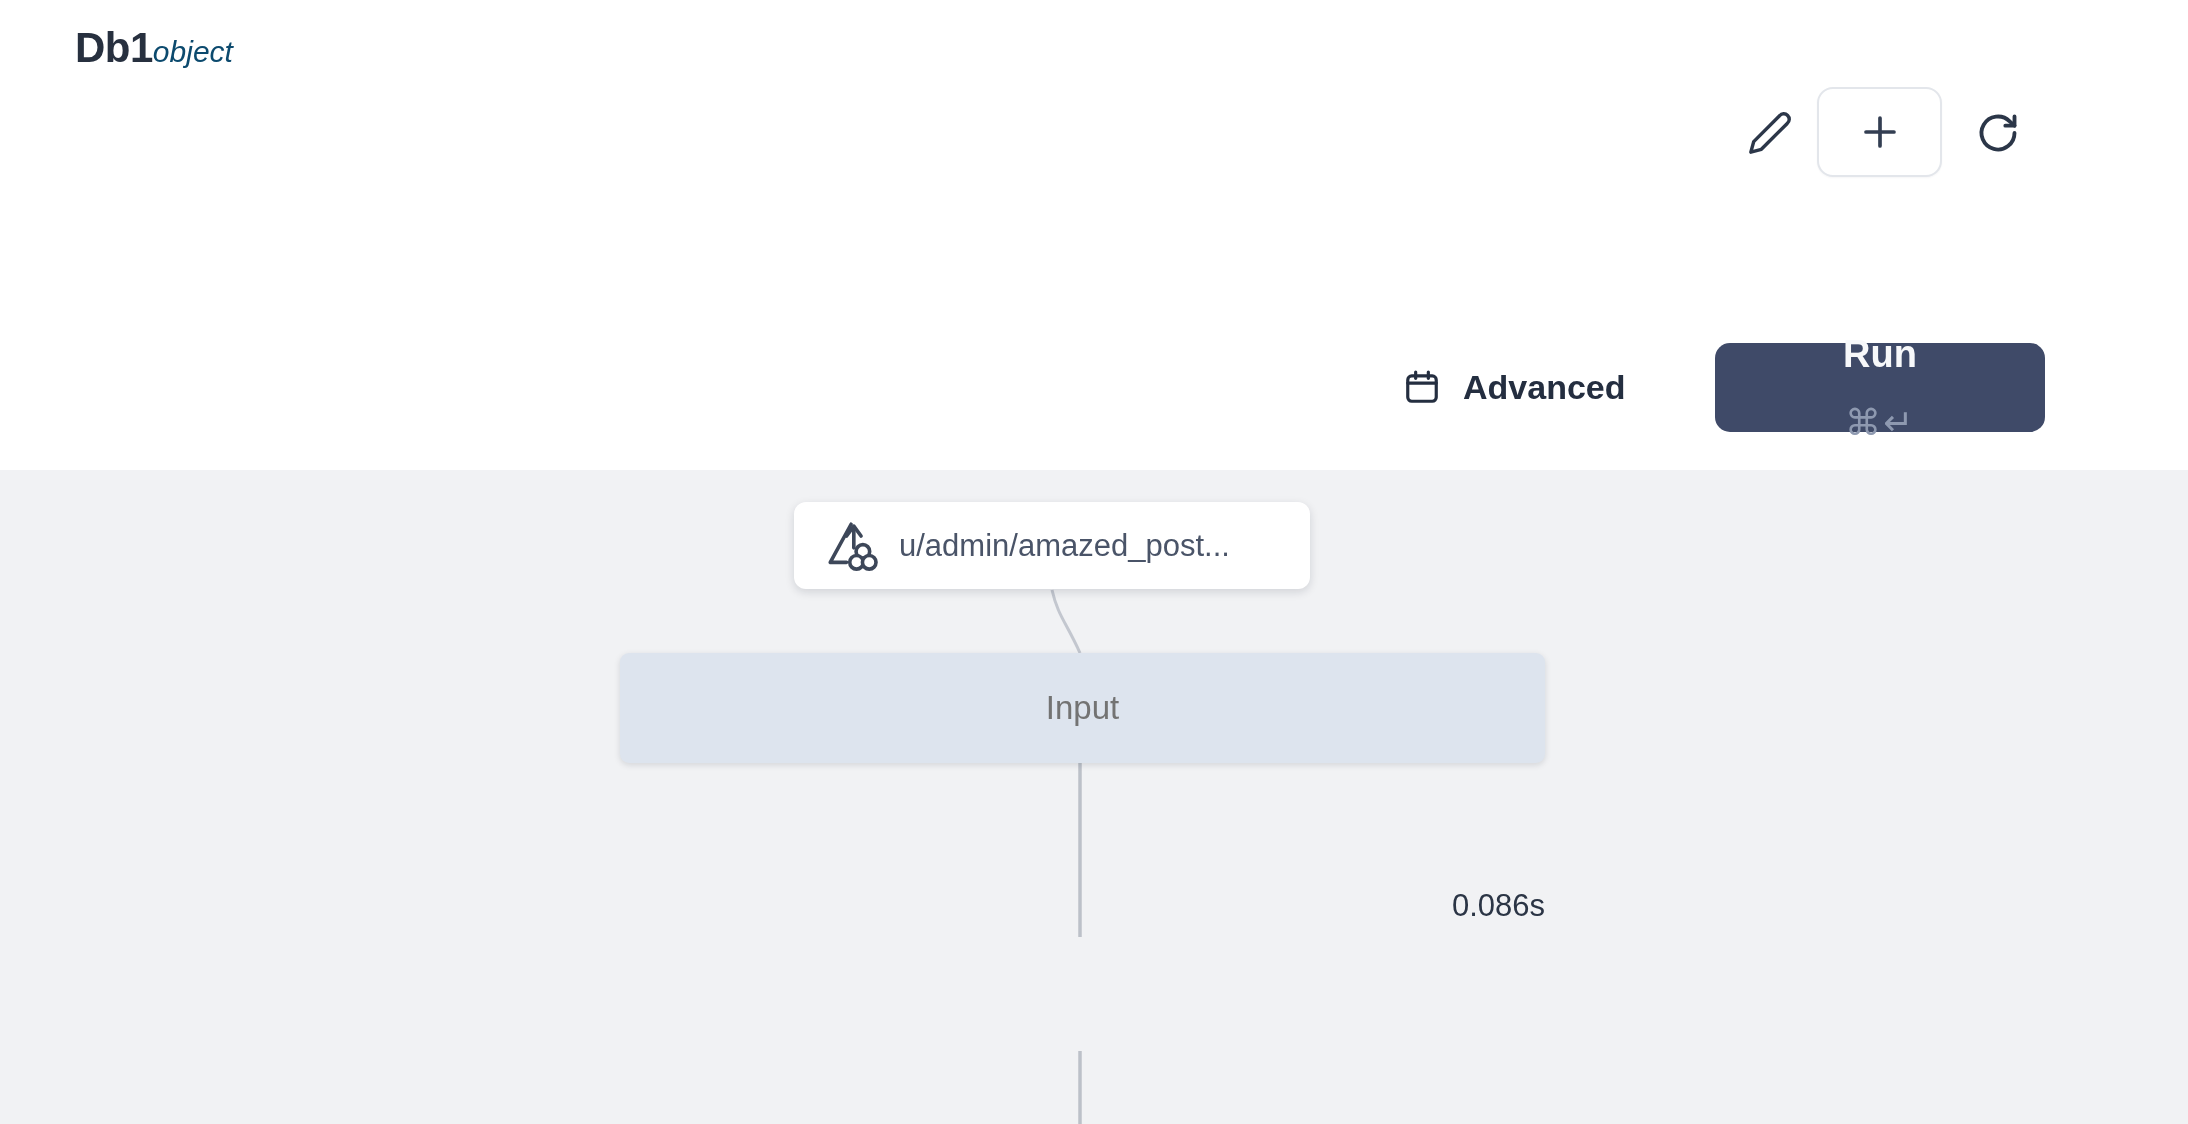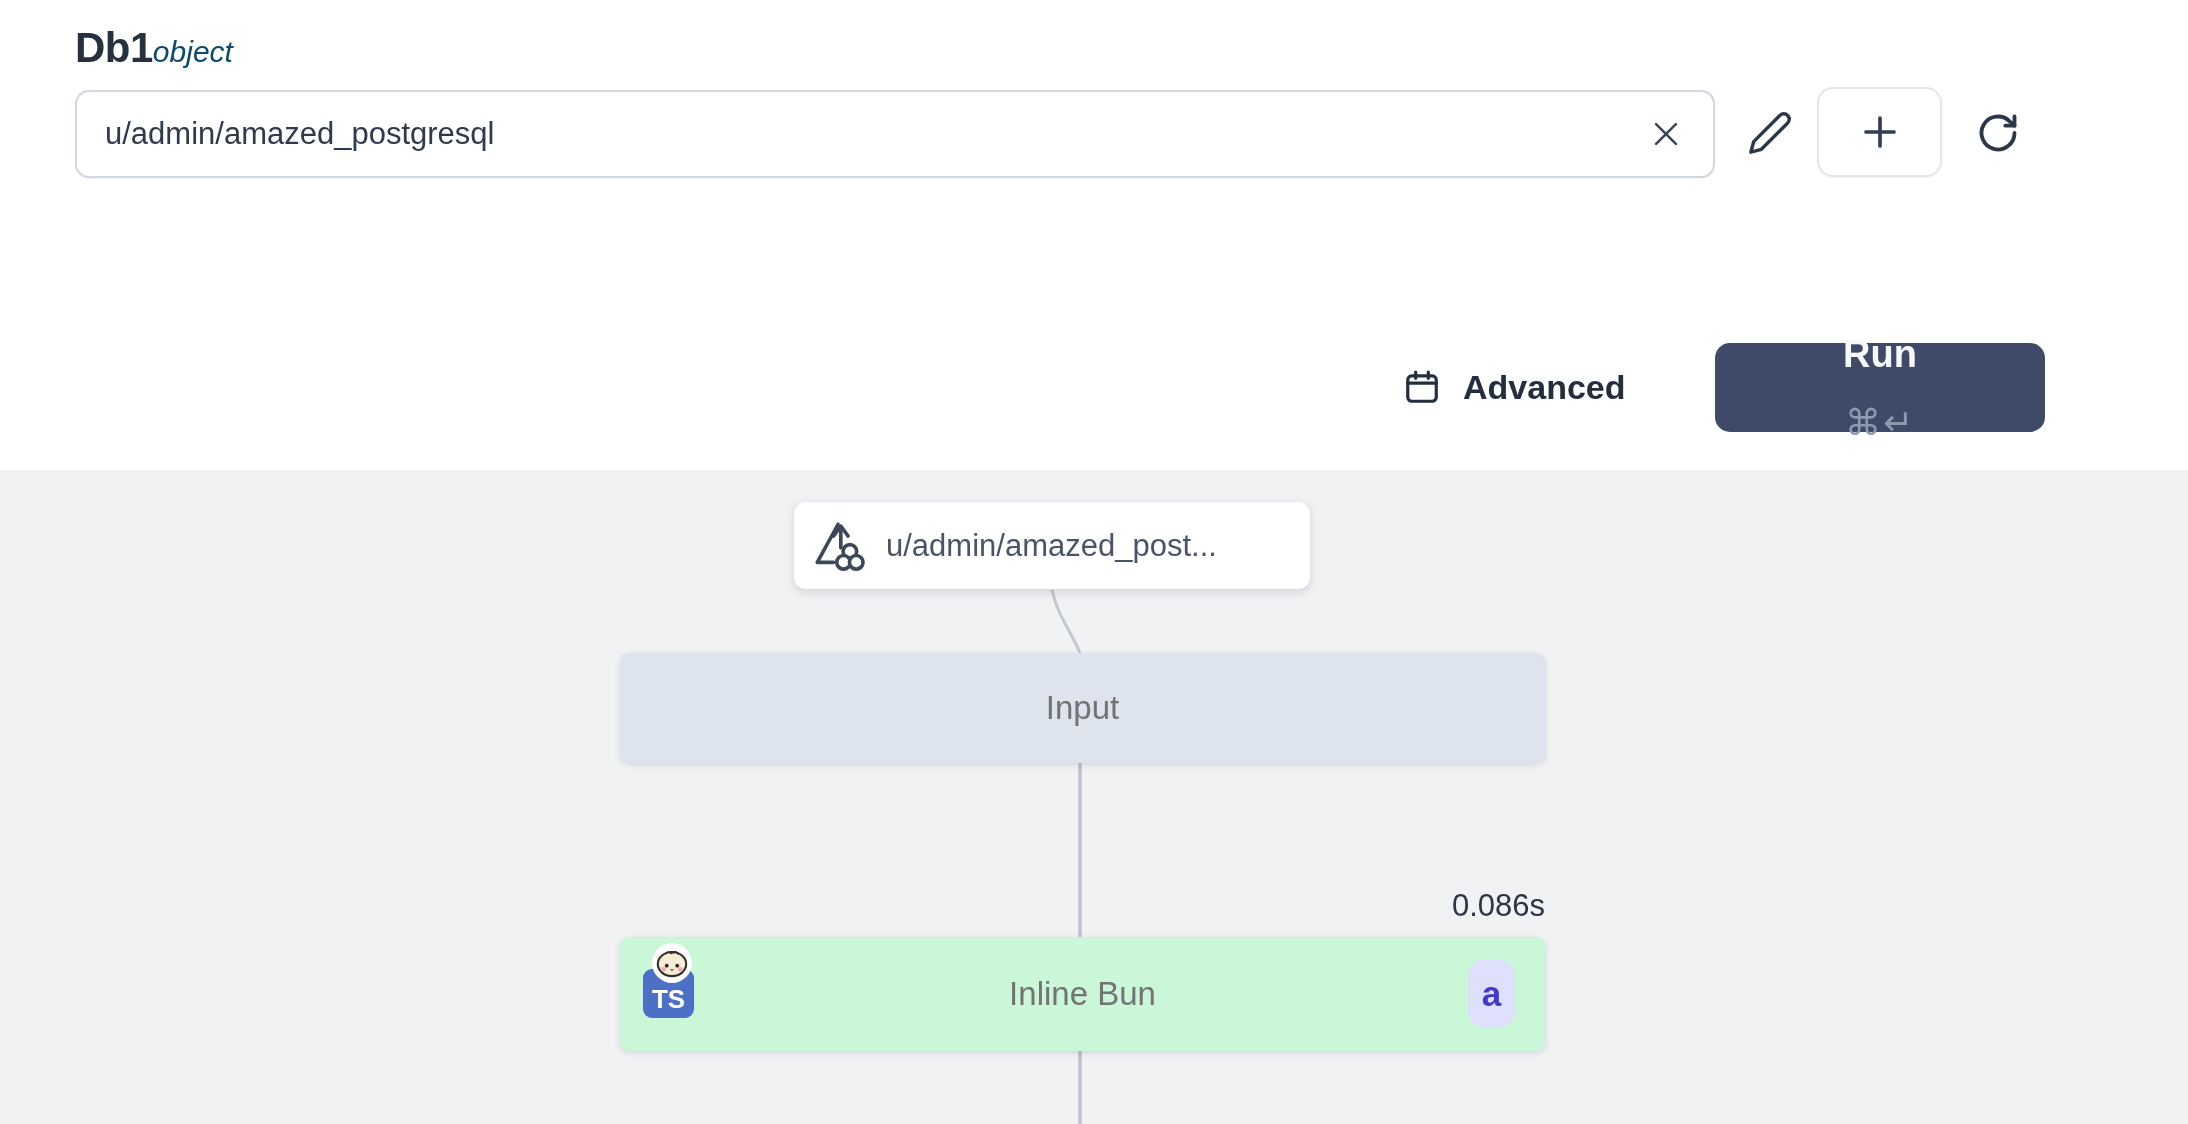--- a/index.html
+++ b/index.html
@@ -42,21 +42,21 @@
     display:flex; align-items:center; justify-content:center; gap:26px;flex-direction:column; }
   .run-label { color:#f7f8fa; font-size:38px; font-weight:700; }
   .run-shortcut { color:#8e99b0; font-size:36px; font-family:"DejaVu Sans", sans-serif; letter-spacing:2px; }
 
   
   .flow-area { position:absolute; left:0; top:470px; width:2188px; height:654px; background:#f1f2f4; }
   .edges-svg { position:absolute; left:0; top:0; width:2188px; height:654px; }
 
   .resource-chip { position:absolute; left:794px; top:32px; width:516px; height:87px;
     background:#ffffff; border-radius:12px; display:flex; align-items:center; gap:18px;
-    padding:0 20px 0 16px; box-shadow:0 3px 10px rgba(16,24,40,0.14); cursor:pointer; }
+    padding:0 20px 0 29px; box-shadow:0 3px 10px rgba(16,24,40,0.14); cursor:pointer; }
   .resource-chip-label { font-size:31px; color:#4a5468; white-space:nowrap; overflow:hidden; }
 
   .node { position:absolute; left:620px; width:925px; border-radius:9px;
     display:flex; align-items:center; justify-content:center; cursor:pointer;
     box-shadow:0 2px 6px rgba(16,24,40,0.13); }
   .node-label { font-size:33px; color:#737373; }
   .node-input { top:183px; height:110px; background:#dde4ee; }
   .node-bun   { top:467px; height:114px; background:#cbf7d9; }
 
   .duration-text { position:absolute; left:1245px; top:418px; width:300px;
@@ -81,31 +81,20 @@
 <div class="page">
 
   <div class="top-section">
 
     <div class="field-label-row">
       <span class="field-title">Db1</span>
       <span class="field-type">object</span>
     </div>
 
     <div class="input-row">
-      <div class="resource-input-wrap">
-        <input class="resource-input" type="text" value="u/admin/amazed_postgresql" style="">
-        <button class="clear-btn">
-          <span>
-            <svg class="ico" width="34" height="34" viewBox="0 0 24 24" fill="none" stroke="#3a4557" stroke-width="1.8" stroke-linecap="round">
-              <line x1="5" y1="5" x2="19" y2="19"></line>
-                <line x1="19" y1="5" x2="5" y2="19"></line>
-            </svg>
-          </span>
-        </button>
-      </div>
 
       <button class="icon-btn pencil-btn">
         <span>
           <svg class="ico" width="46" height="46" viewBox="0 0 24 24" fill="none" stroke="#2c3749" stroke-width="1.8" stroke-linecap="round" stroke-linejoin="round">
             <path d="M17 3a2.85 2.83 0 1 1 4 4L7.5 20.5 2 22l1.5-5.5Z"></path>
           </svg>
         </span>
       </button>
 
       <button class="icon-btn plus-btn">
@@ -168,36 +157,15 @@
       </span>
       <span class="resource-chip-label">u/admin/amazed_post...</span>
     </div>
 
     <div class="node node-input">
       <span class="node-label">Input</span>
     </div>
 
     <div class="duration-text">0.086s</div>
 
-    <div class="node node-bun">
-      <div class="ts-badge">
-        <span>TS</span>
-      </div>
-      <div class="bun-overlay">
-        <svg class="ico" width="42" height="42" viewBox="0 0 40 40">
-          <circle cx="20" cy="20" r="19" fill="#ffffff"></circle>
-          <ellipse cx="20" cy="21" rx="13.5" ry="11.5" fill="#f7ecd3" stroke="#33302b" stroke-width="2"></ellipse>
-          <path d="M14 11 q3 -3 5 0 M21 10.5 q3 -2.5 5 1" fill="none" stroke="#33302b" stroke-width="1.6" stroke-linecap="round"></path>
-          <circle cx="15" cy="22.5" r="1.8" fill="#1f1d1a"></circle>
-          <circle cx="25" cy="22.5" r="1.8" fill="#1f1d1a"></circle>
-          <circle cx="11.8" cy="26" r="2.3" fill="#f2a8bb"></circle>
-          <circle cx="28.2" cy="26" r="2.3" fill="#f2a8bb"></circle>
-          <path d="M18.4 26.2 q1.6 1.6 3.2 0" fill="#b3393f" stroke="#7c2a2e" stroke-width="0.8"></path>
-        </svg>
-      </div>
-      <span class="node-label">Inline Bun</span>
-      <div class="out-badge">
-        <span>a</span>
-      </div>
-    </div>
 
   </div>
 </div>
 
 </body></html>

